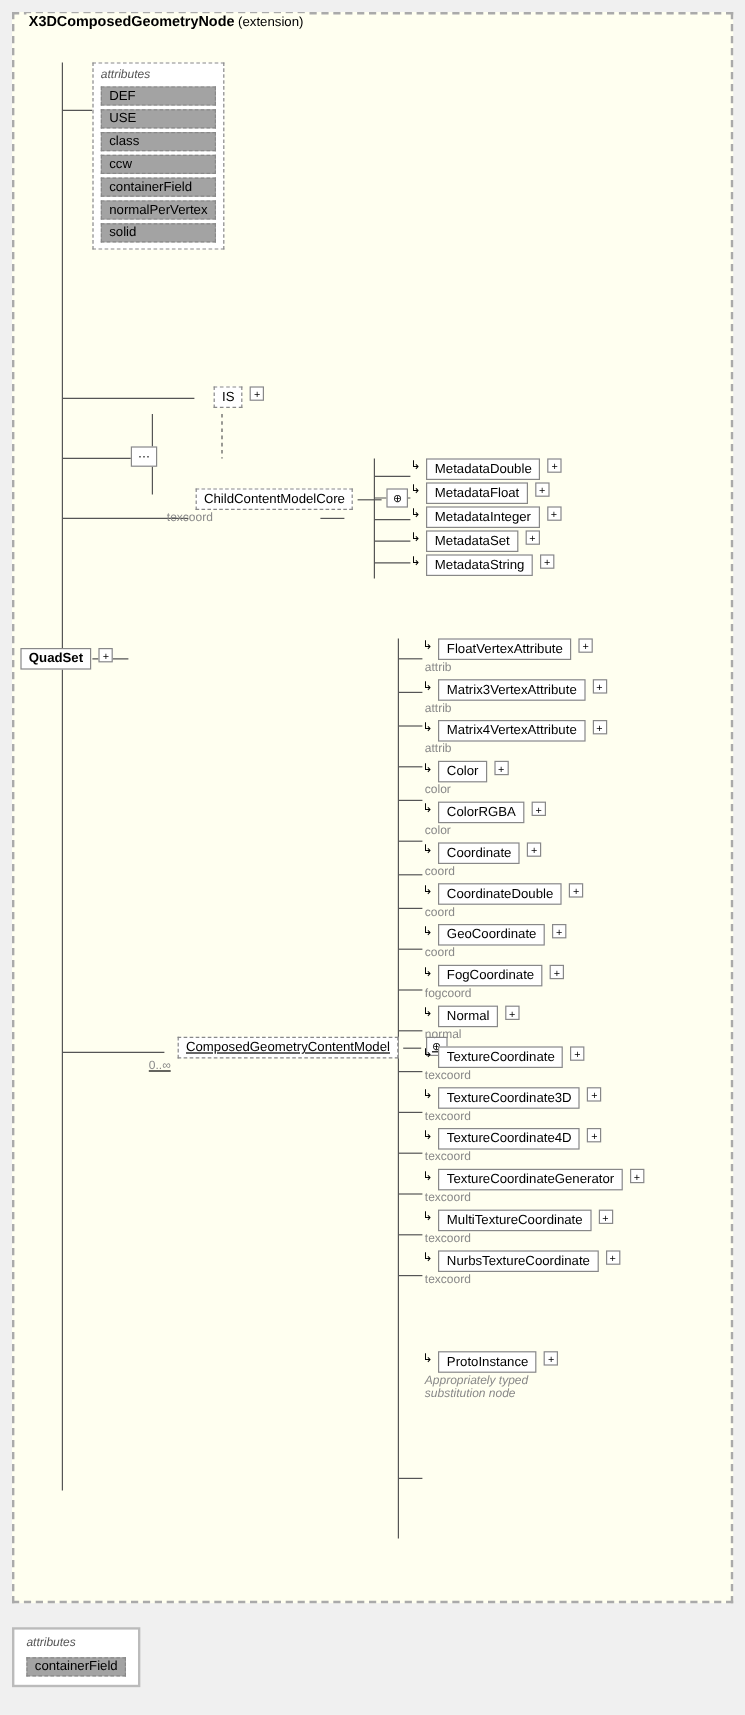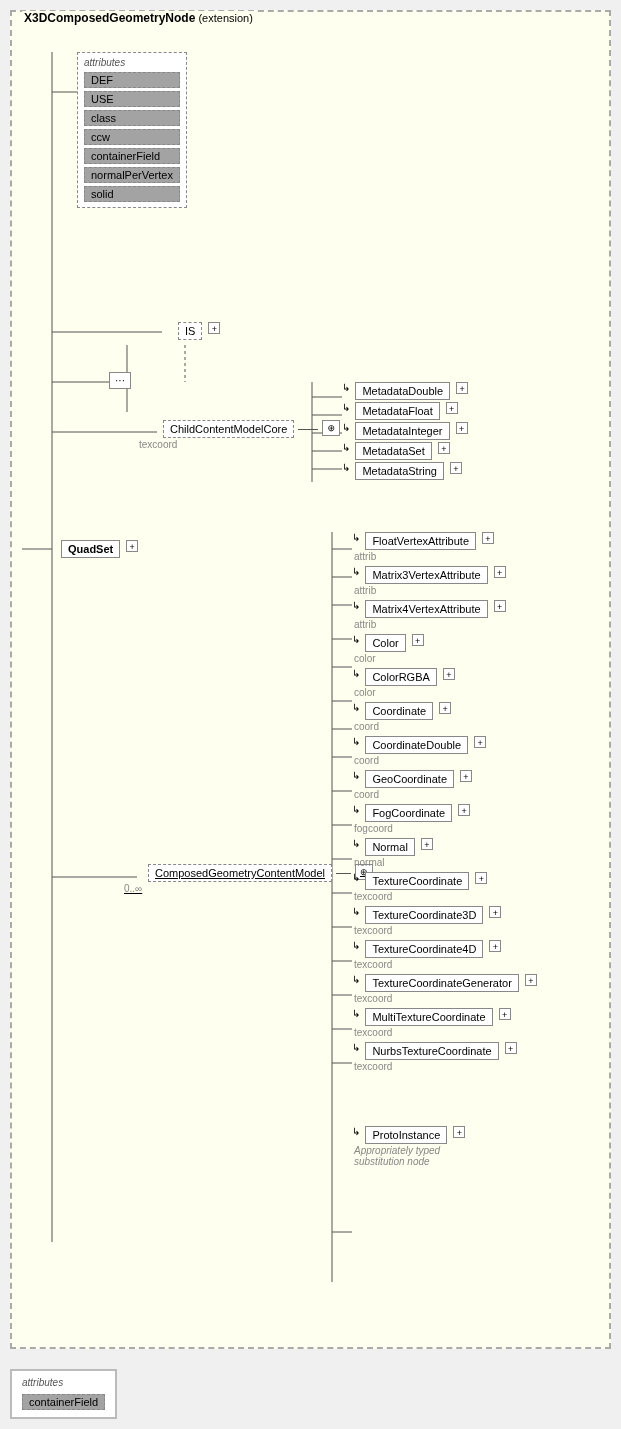--- a/index.html
+++ b/index.html
@@ -19,21 +19,21 @@
       display: flex;
       flex-direction: column;
       gap: 8px;
     }
 
     
     .main-box {
       background: #fffff0;
       border: 2px dashed #aaa;
       position: relative;
-      padding: 10px 10px 25px 10px;
+      padding: 10px 10px 12px 10px;
       min-height: 1300px;
     }
 
     .main-title {
       position: absolute;
       top: -1px;
       left: 10px;
       font-size: 12px;
       font-weight: bold;
       color: #000;
@@ -273,21 +273,21 @@
           <div class="expand-btn">+</div>
         </div>
       </div>
 
       <div style="position:absolute; left:87px; top:330px;">
         <div class="connector-btn">
           <span>···</span>
         </div>
       </div>
 
-      <div style="position:absolute; left:115px; top:378px;">
+      <div style="position:absolute; left:115px; top:365px;">
         <div class="node-with-label">
           <div class="flex-row">
             <div class="node-box dashed">ChildContentModelCore</div>
             <div class="h-line" style="width:20px;"></div>
 
             <div style="display:inline-flex;align-items:center;border:1px solid #888;background:#fff;padding:2px 4px;">
               <span style="font-size:9px;">⊕</span>
             </div>
           </div>
           <div class="label-below">texcoord</div>
@@ -333,21 +333,21 @@
             <div class="flex-row">
               <span style="font-size:10px;margin-right:1px;">↳</span>
               <div class="node-box">MetadataString</div>
               <div class="expand-btn">+</div>
             </div>
           </div>
 
         </div>
       </div>
 
-      <div style="position:absolute; left:-5px; top:498px;margin-left:44px;">
+      <div style="position:absolute; left:-5px; top:498px;">
         <div class="flex-row">
           <div class="node-box bold-text">QuadSet</div>
           <div class="expand-btn">+</div>
         </div>
       </div>
 
       <div style="position:absolute; left:100px; top:822px;text-decoration:underline;">
         <div class="node-with-label">
           <div class="flex-row">
             <div class="node-box dashed">ComposedGeometryContentModel</div>

